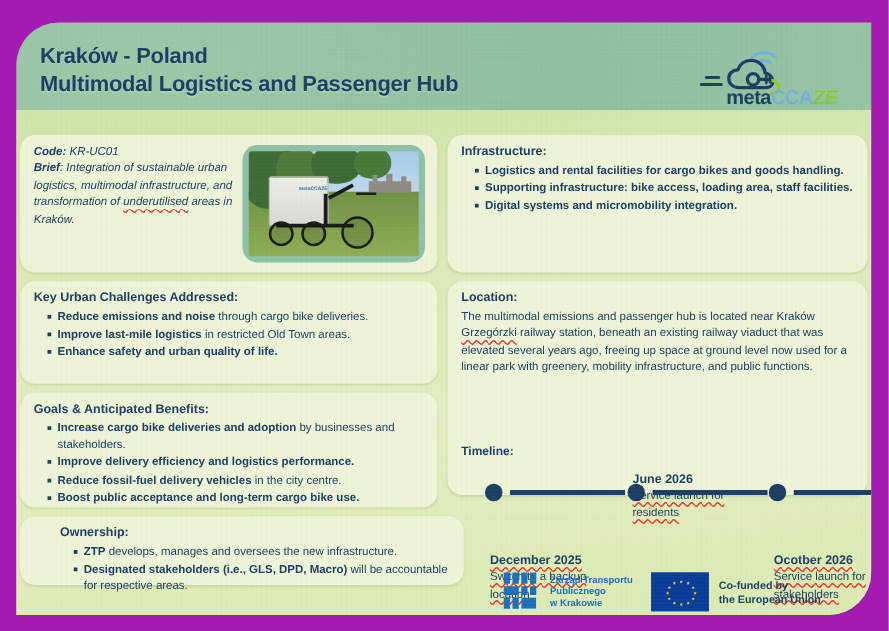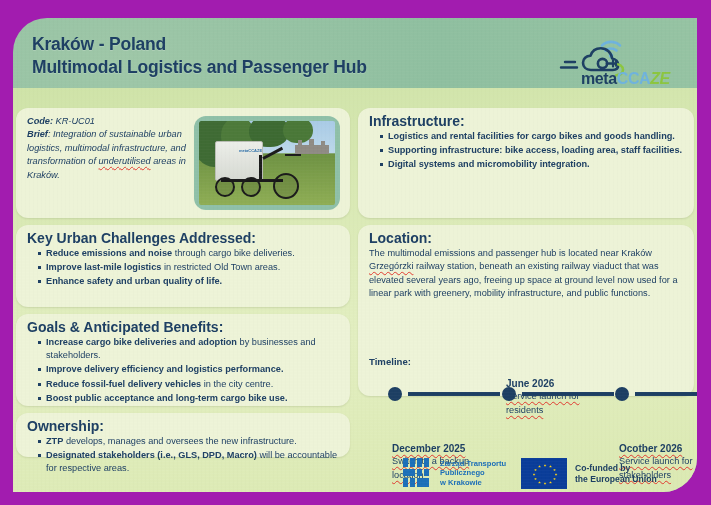--- a/index.html
+++ b/index.html
@@ -53,21 +53,21 @@
 
   
   .card{
     position:absolute;
     background:#edf3d7;
     border-radius:12px;
     box-shadow:0 1px 2px rgba(60,80,40,.13);
   }
   .card-inner{padding:7px 11px 8px 11px;}
   .sec-h{
-    color:#1d3f63;font-weight:bold;font-size:14px;line-height:13px;margin:0 0 2px 0;
+    color:#1d3f63;font-weight:bold;font-size:10px;line-height:13px;margin:0 0 2px 0;
   }
   ul.bul{margin:0;padding:0 0 0 11px;list-style:none;}
   ul.bul li{
     position:relative;color:#1d3f63;font-size:9.2px;line-height:13.2px;
     margin:0 0 1px 0;padding-left:8px;
   }
   ul.bul li:before{
     content:"";position:absolute;left:0;top:5px;width:3px;height:3px;background:#1d3f63;
   }
   .b{font-weight:bold;}
@@ -97,21 +97,21 @@
   .ph-logo{position:absolute;left:40px;top:27px;font-size:4px;color:#2c6ea8;font-weight:bold;}
   .ph-wheel{
     position:absolute;border:2px solid #1b1b1b;border-radius:50%;background:rgba(0,0,0,.12);
   }
   .ph-bar{position:absolute;background:#1b1b1b;}
   .ph-castle{position:absolute;background:#8f8b84;}
 
   
   #card-chal{left:3px;top:137px;width:334px;height:82px;}
   #card-goal{left:3px;top:226px;width:334px;height:92px;}
-  #card-own{left:3px;top:325px;width:334px;height:44px;}
+  #card-own{left:3px;top:325px;width:334px;height:55px;padding-left:21px;}
 
   
   #card-infra{left:345px;top:20px;width:336px;height:110px;}
   #card-loc{left:345px;top:137px;width:336px;height:171px;}
 
   .loc-para{margin-top:1px;}
 
   
   .tl{position:absolute;left:345px;top:252px;width:340px;height:105px;}
   .tl-label{

